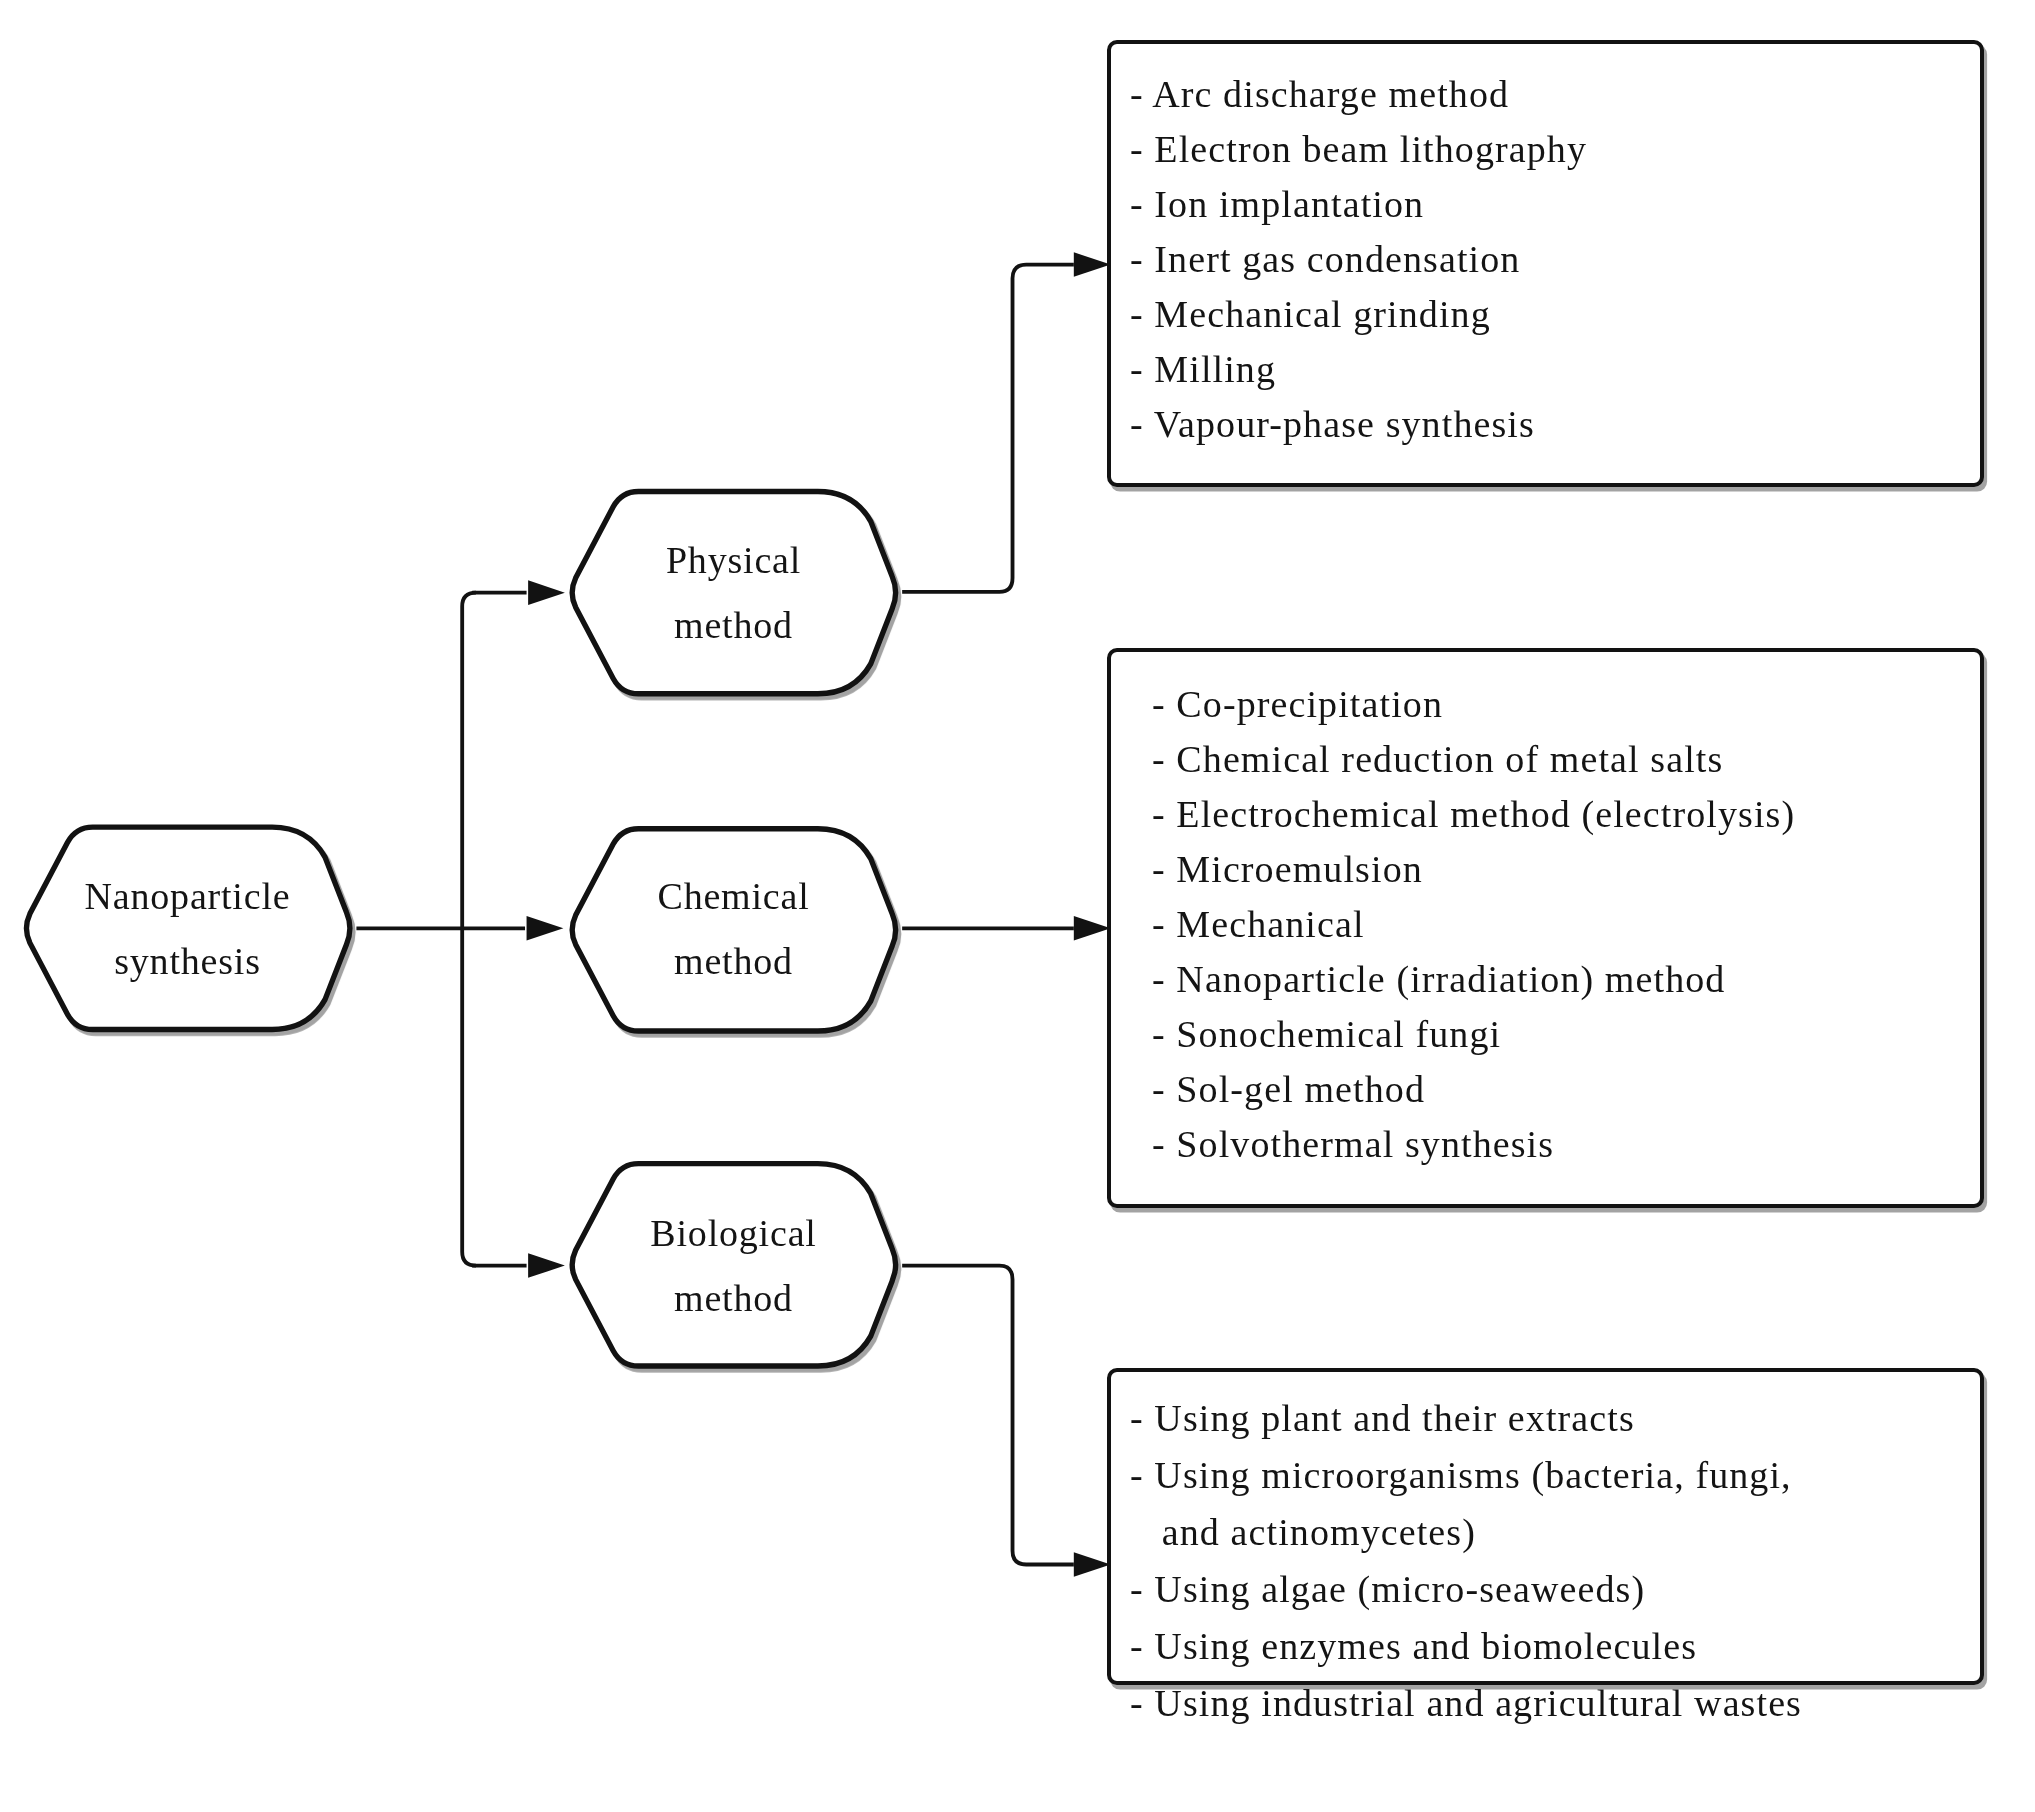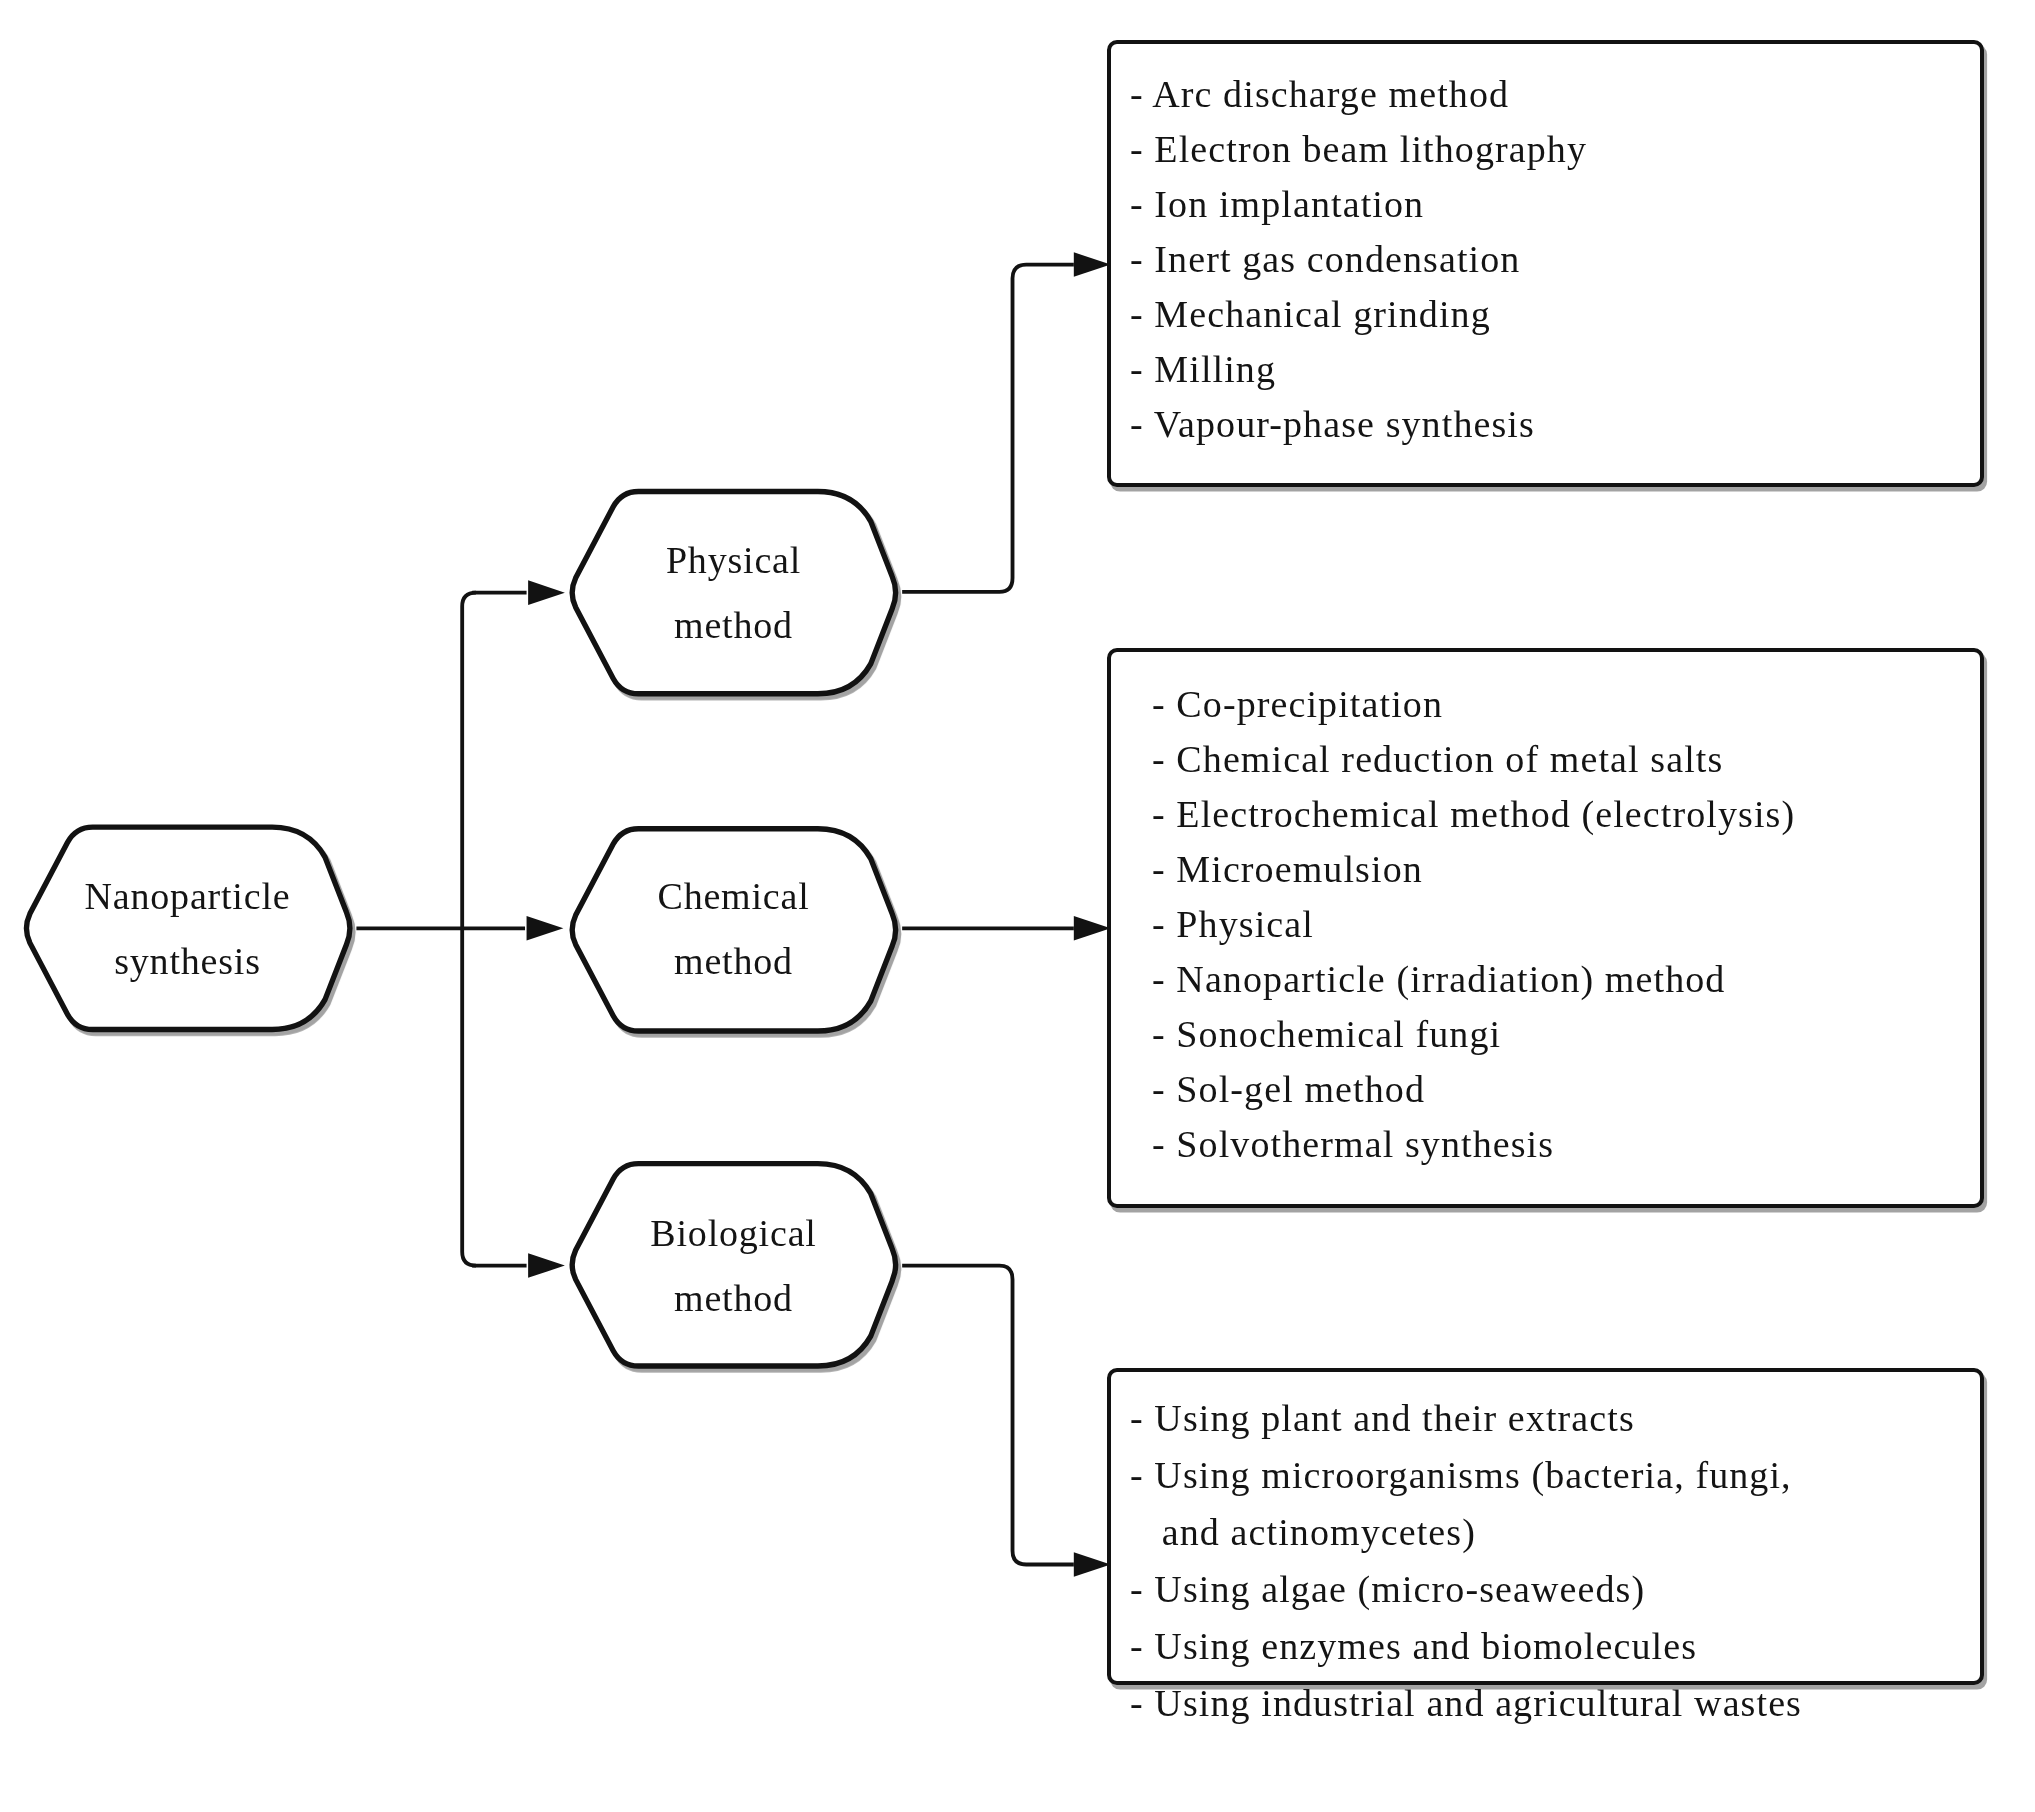--- a/index.html
+++ b/index.html
@@ -112,21 +112,21 @@
       <div class="list-line">- Mechanical grinding</div>
       <div class="list-line">- Milling</div>
       <div class="list-line">- Vapour-phase synthesis</div>
     </div>
 
   <div class="list-box box-chemical" style="left:1107px;top:648px;width:877px;height:560px;">
       <div class="list-line">- Co-precipitation</div>
       <div class="list-line">- Chemical reduction of metal salts</div>
       <div class="list-line">- Electrochemical method (electrolysis)</div>
       <div class="list-line">- Microemulsion</div>
-      <div class="list-line">- Physical</div>
+      <div class="list-line">- Mechanical</div>
       <div class="list-line">- Nanoparticle (irradiation) method</div>
       <div class="list-line">- Sonochemical fungi</div>
       <div class="list-line">- Sol-gel method</div>
       <div class="list-line">- Solvothermal synthesis</div>
     </div>
 
   <div class="list-box box-biological" style="left:1107px;top:1368px;width:877px;height:317px;">
       <div class="list-line">- Using plant and their extracts</div>
       <div class="list-line">- Using microorganisms (bacteria, fungi,</div>
       <div class="list-line">   and actinomycetes)</div>

